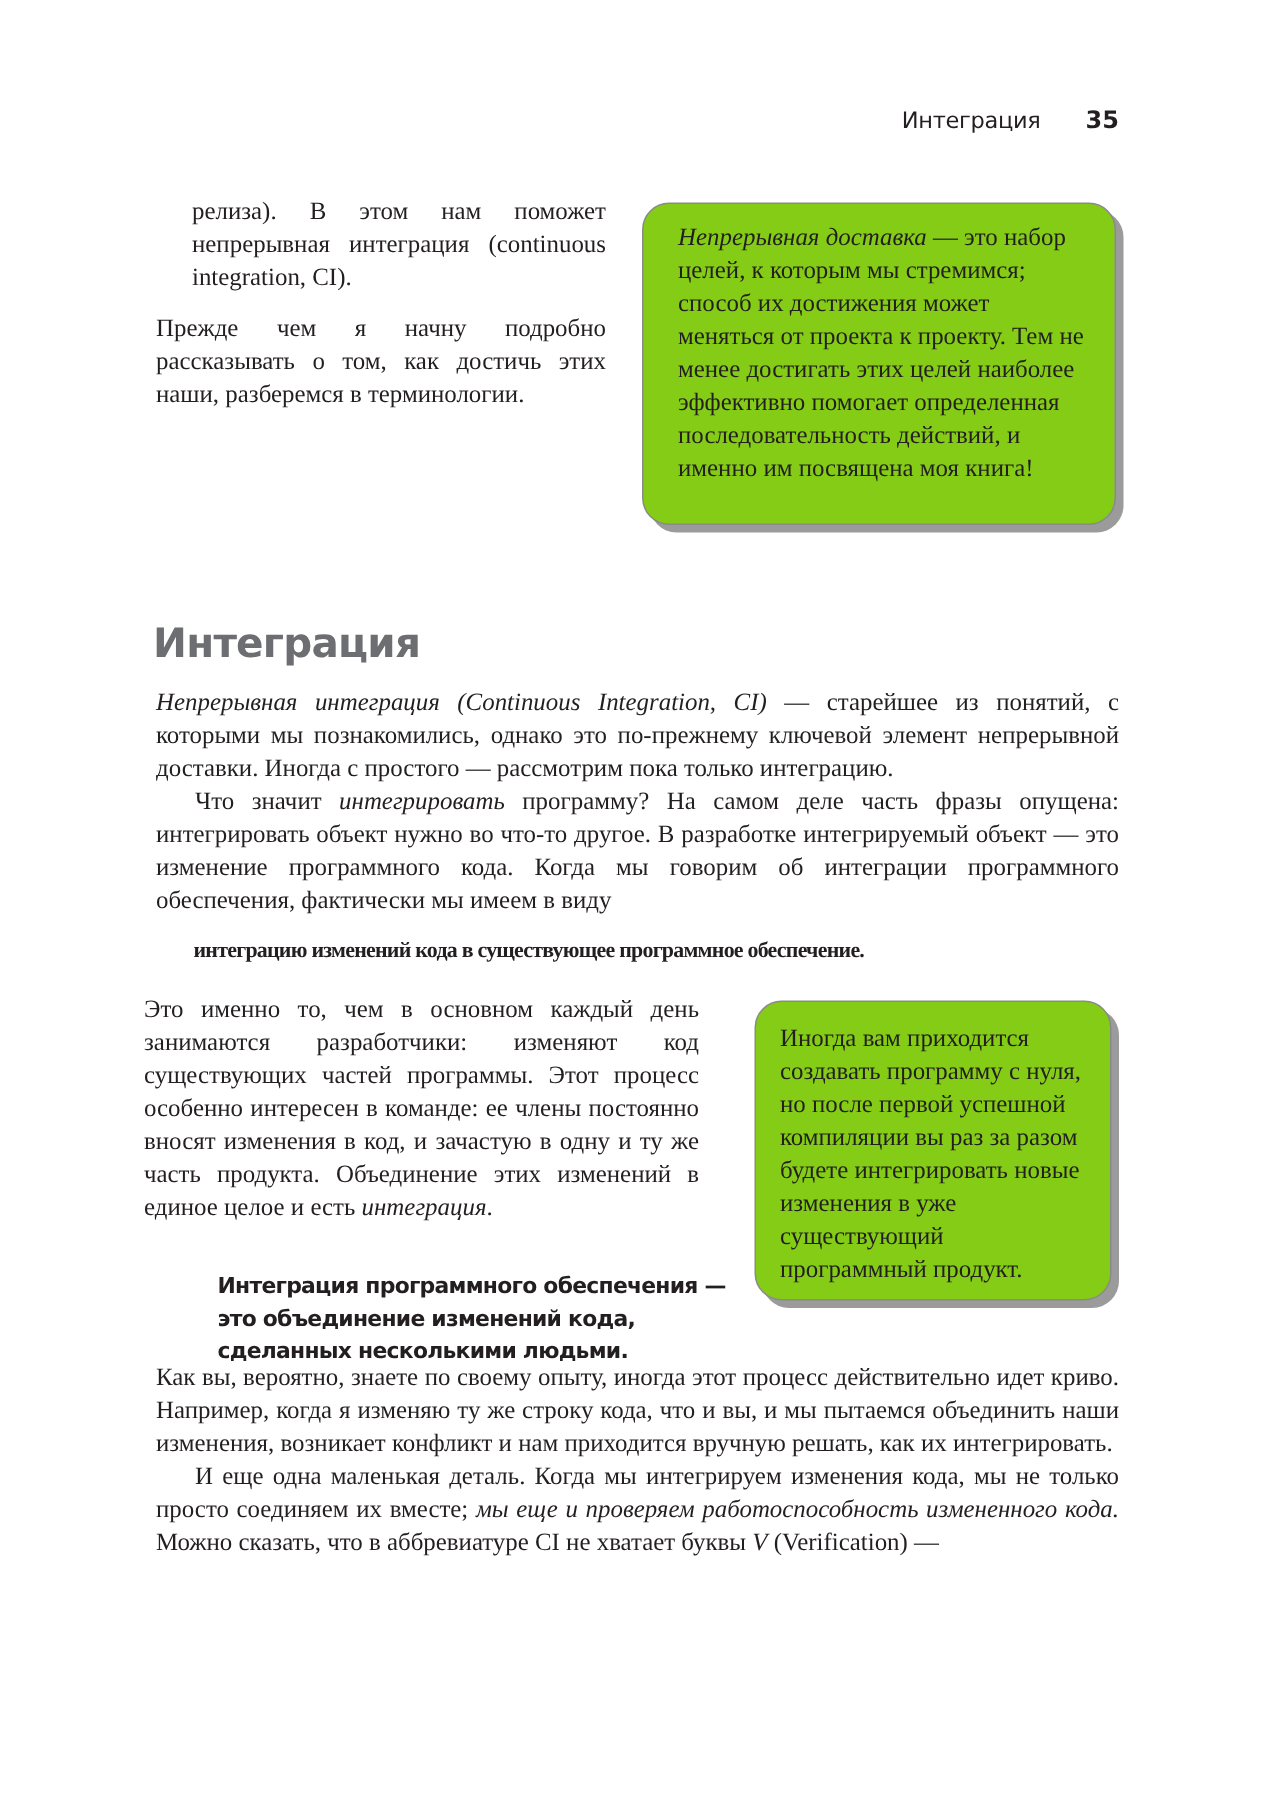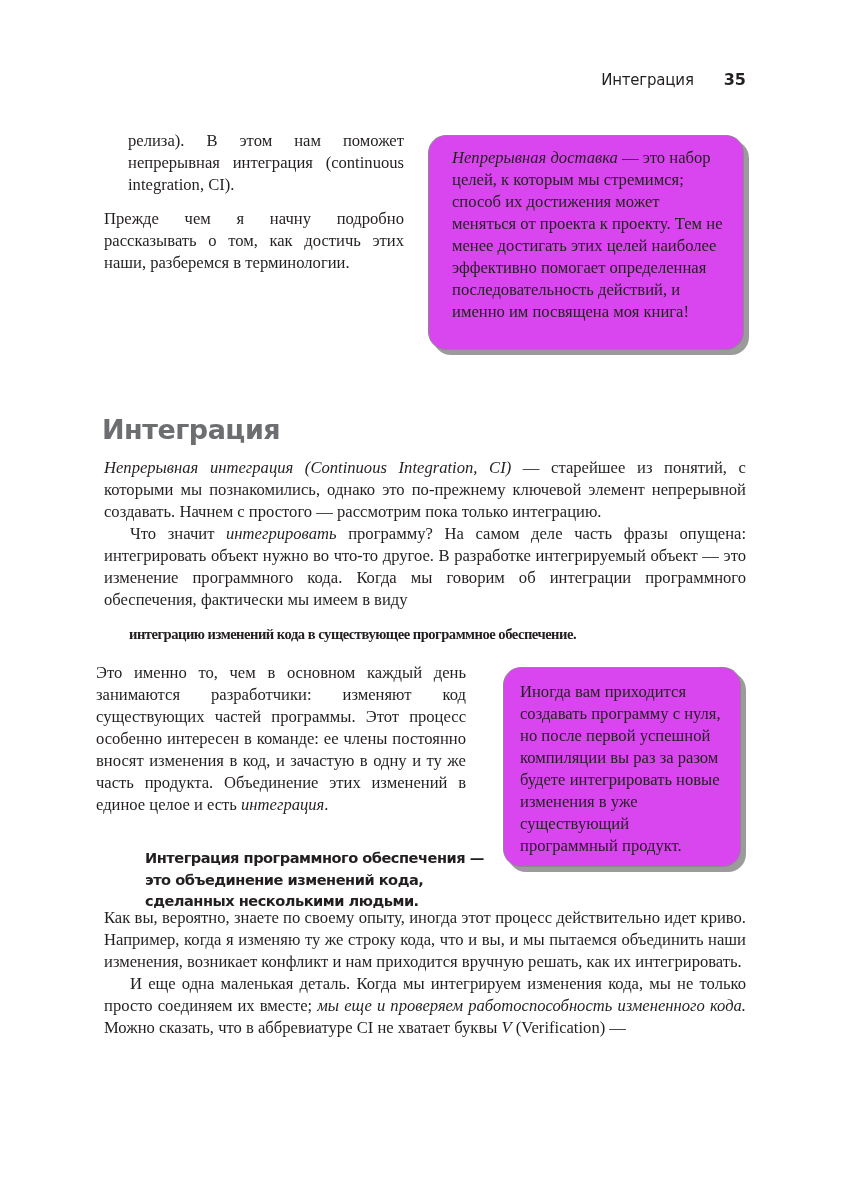--- a/index.html
+++ b/index.html
@@ -61,21 +61,21 @@
       border-radius: 50%;
       background: #808080;
     }
     .top-left .after {
       margin-top: 12px;
     }
 
     
     .callout {
       position: absolute;
-      background: #d946ef;
+      background: #84cc16;
       border: 1px solid #8a8a8a;
       border-radius: 18px;
       box-shadow: 5px 5px 0 0 #9b9b9b;
       box-sizing: border-box;
     }
     .callout p {
       margin: 0;
       font-size: 16.6px;
       line-height: 22px;
       text-align: left;
@@ -166,21 +166,21 @@
   <p class="body-text after">Прежде чем я начну подробно рассказывать о том, как достичь этих наши, разберемся в терминологии.</p>
 </div>
 
 <div class="callout callout-1">
   <p><em>Непрерывная доставка</em><span> — это набор целей, к которым мы стремимся; способ их достижения может меняться от проекта к проекту. Тем не менее достигать этих целей наиболее эффективно помогает определенная последовательность действий, и именно им посвящена моя книга!</span></p>
 </div>
 
 <h2 class="section-heading">Интеграция</h2>
 
 <div class="abs main-block">
-  <p class="body-text"><em>Непрерывная интеграция (Continuous Integration, CI)</em><span> — старейшее из понятий, с которыми мы познакомились, однако это по-прежнему ключевой элемент непрерывной создавать. Начнем с простого — рассмотрим пока только интеграцию.</span></p>
+  <p class="body-text"><em>Непрерывная интеграция (Continuous Integration, CI)</em><span> — старейшее из понятий, с которыми мы познакомились, однако это по-прежнему ключевой элемент непрерывной доставки. Иногда с простого — рассмотрим пока только интеграцию.</span></p>
   <p class="body-text indent"><span>Что значит </span><em>интегрировать</em><span> программу? На самом деле часть фразы опущена: интегрировать объект нужно во что-то другое. В разработке интегрируемый объект — это изменение программного кода. Когда мы говорим об интеграции программного обеспечения, фактически мы имеем в виду</span></p>
 </div>
 
 <p class="key-phrase">интеграцию изменений кода в существующее программное обеспечение.</p>
 
 <div class="abs mid-left">
   <p class="body-text"><span>Это именно то, чем в основном каждый день занимаются разработчики: изменяют код существующих частей программы. Этот процесс особенно интересен в команде: ее члены постоянно вносят изменения в код, и зачастую в одну и ту же часть продукта. Объединение этих изменений в единое целое и есть </span><em>интеграция</em><span>.</span></p>
 </div>
 
 <div class="def-block">

